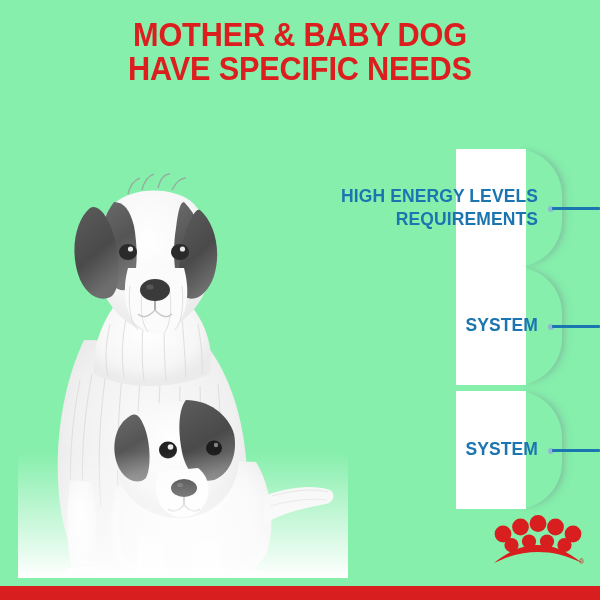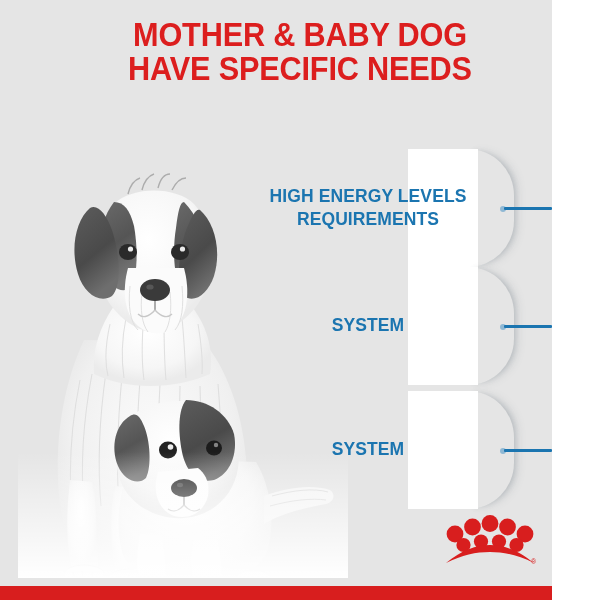--- a/index.html
+++ b/index.html
@@ -10,23 +10,23 @@
     width: 600px;
     height: 600px;
     background: #ffffff;
     font-family: "Liberation Sans", sans-serif;
     overflow: hidden;
     position: relative;
   }
 
   #canvas {
     position: relative;
-    width: 552px;
+    width: 600px;
     height: 600px;
-    background: #e5e5e5;
+    background: #86efac;
     overflow: hidden;
   }
 
   
   .headline {
     position: absolute;
     top: 18px;
     left: 0;
     width: 600px;
     text-align: center;
@@ -101,25 +101,25 @@
     right: 46px;
     top: 56.5px;
     width: 6px;
     height: 6px;
     border-radius: 50%;
     background: #8fb8d4;
   }
 
   .callout-text {
     position: absolute;
-    right: 70px;
+    right: 62px;
     top: 50%;
     transform: translateY(-50%);
     width: 228px;
-    text-align: center;
+    text-align: right;
     color: #1B75B0;
     font-size: 17.5px;
     font-weight: 700;
     line-height: 1.33;
     letter-spacing: 0.1px;
   }
   .callout-text .ct-line { display: block; white-space: nowrap; }
 
   
   .logo {

